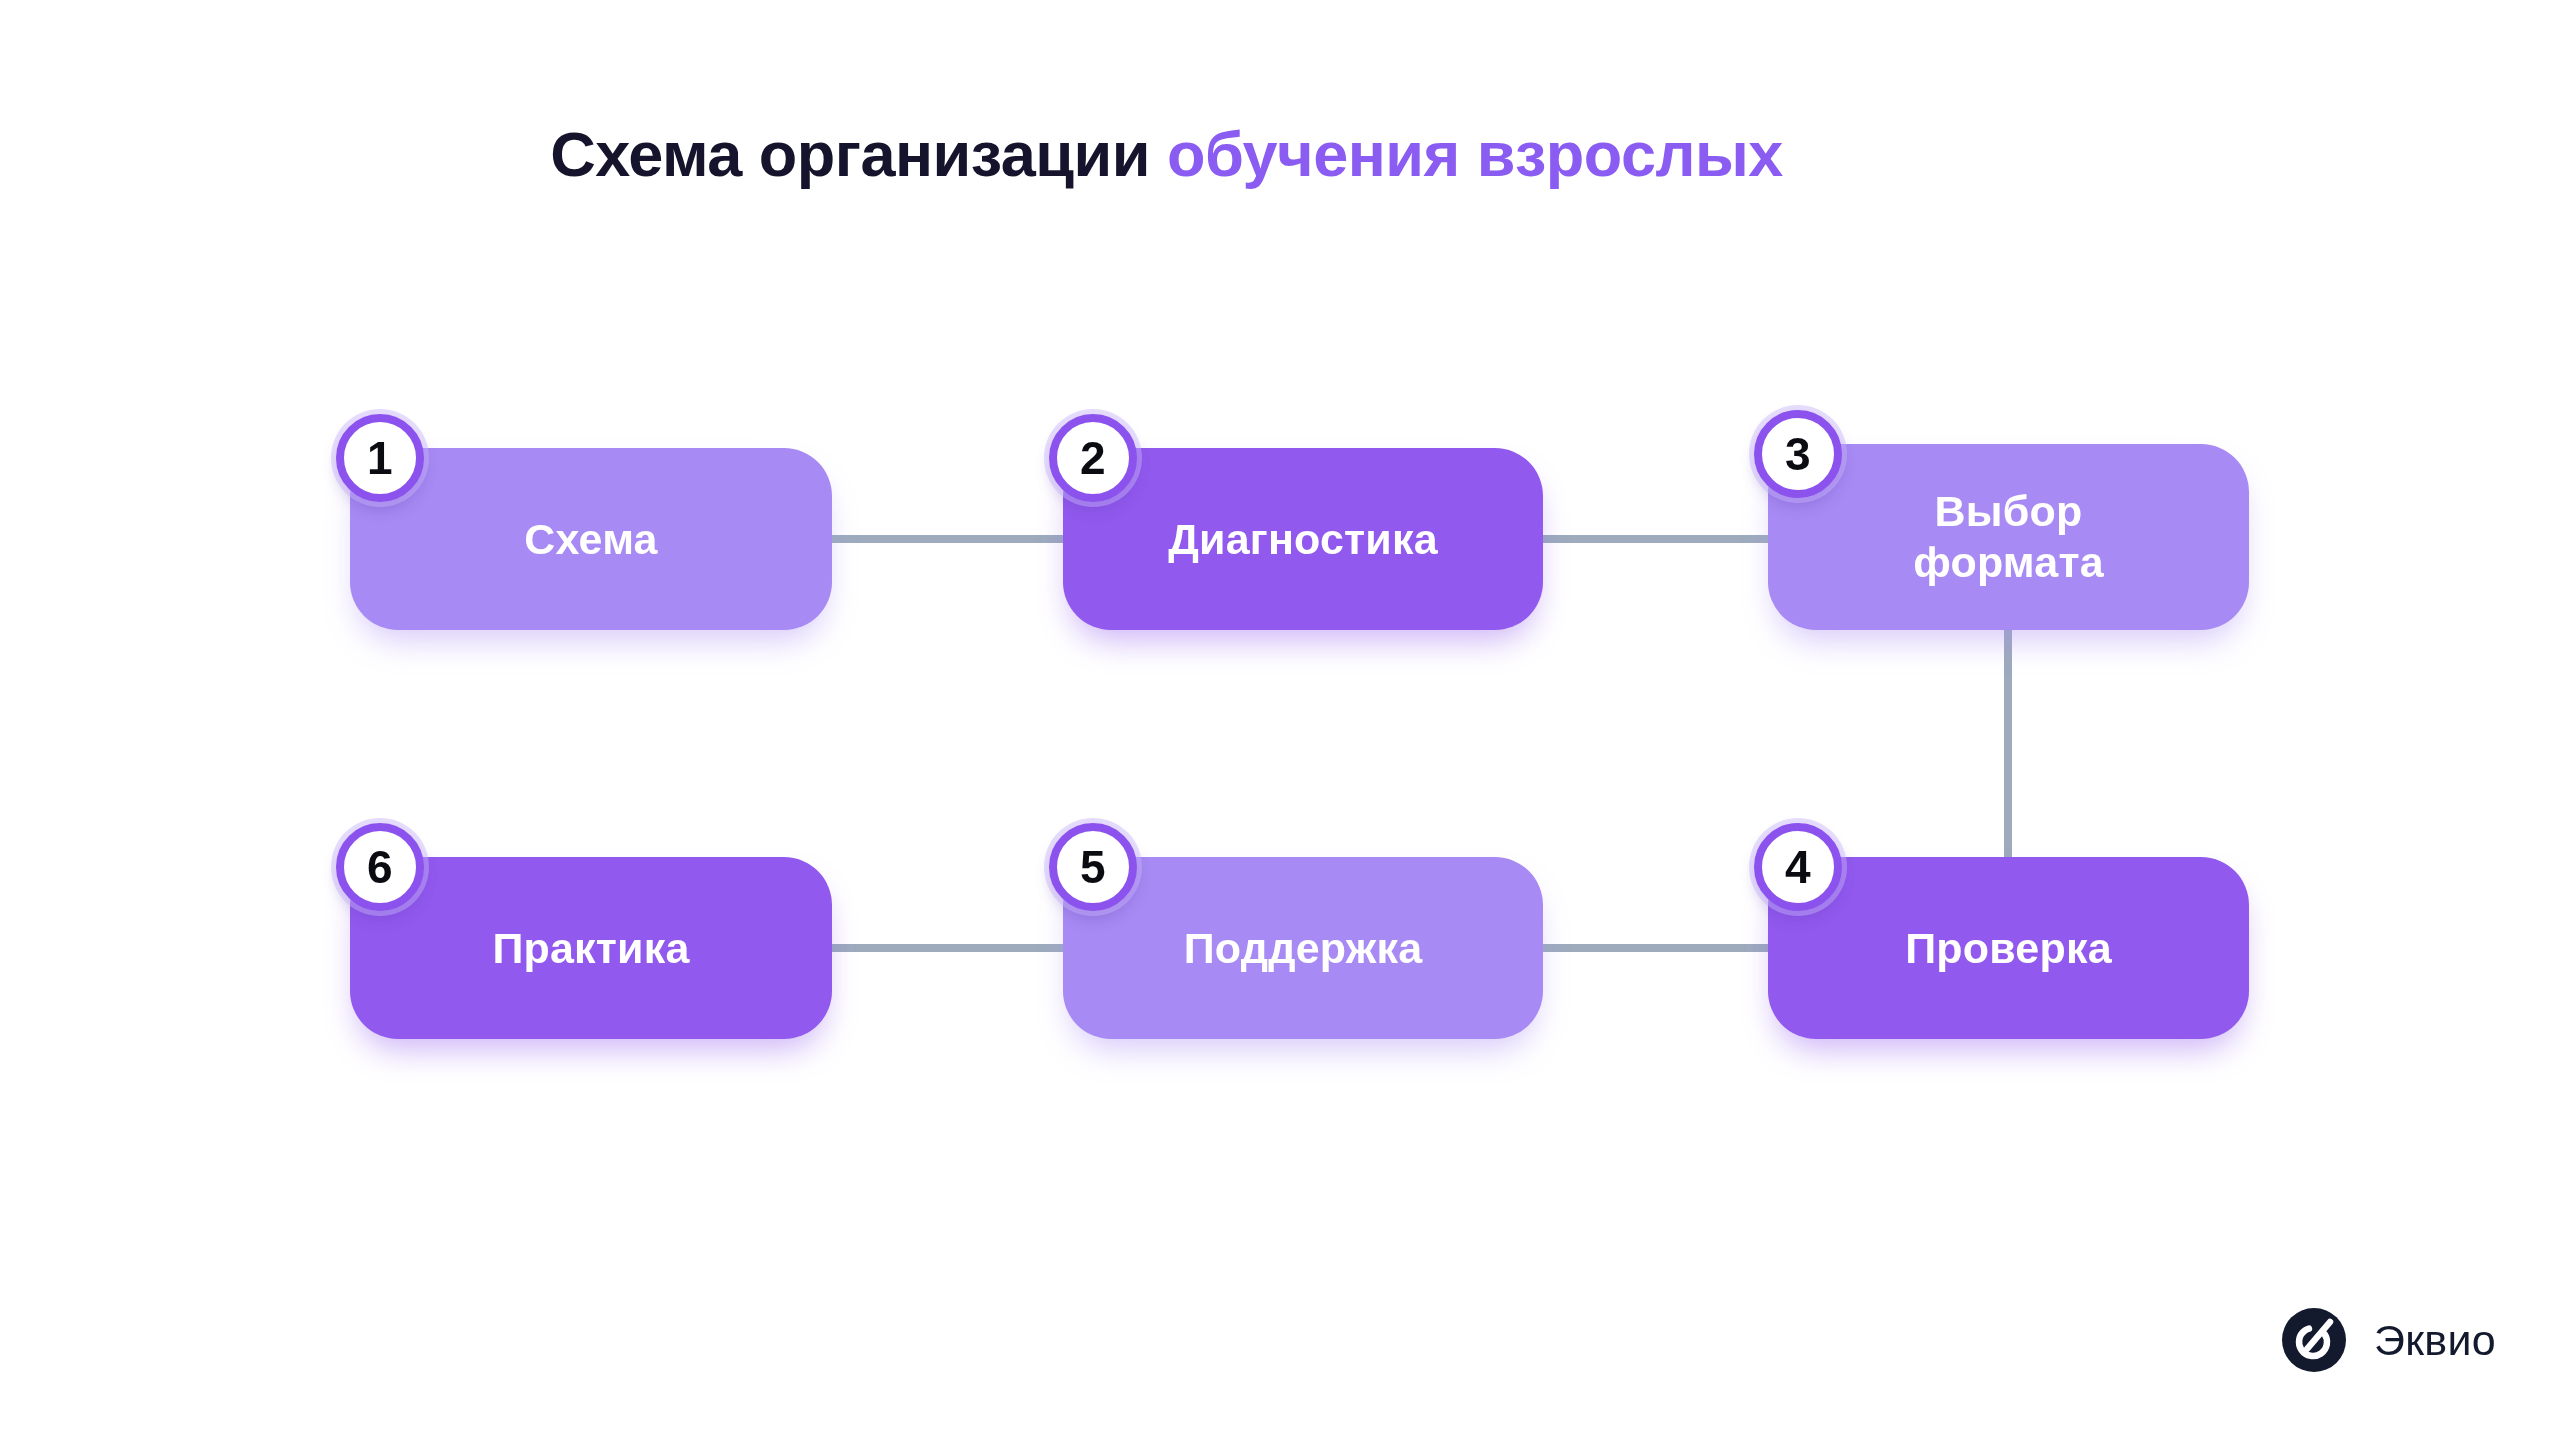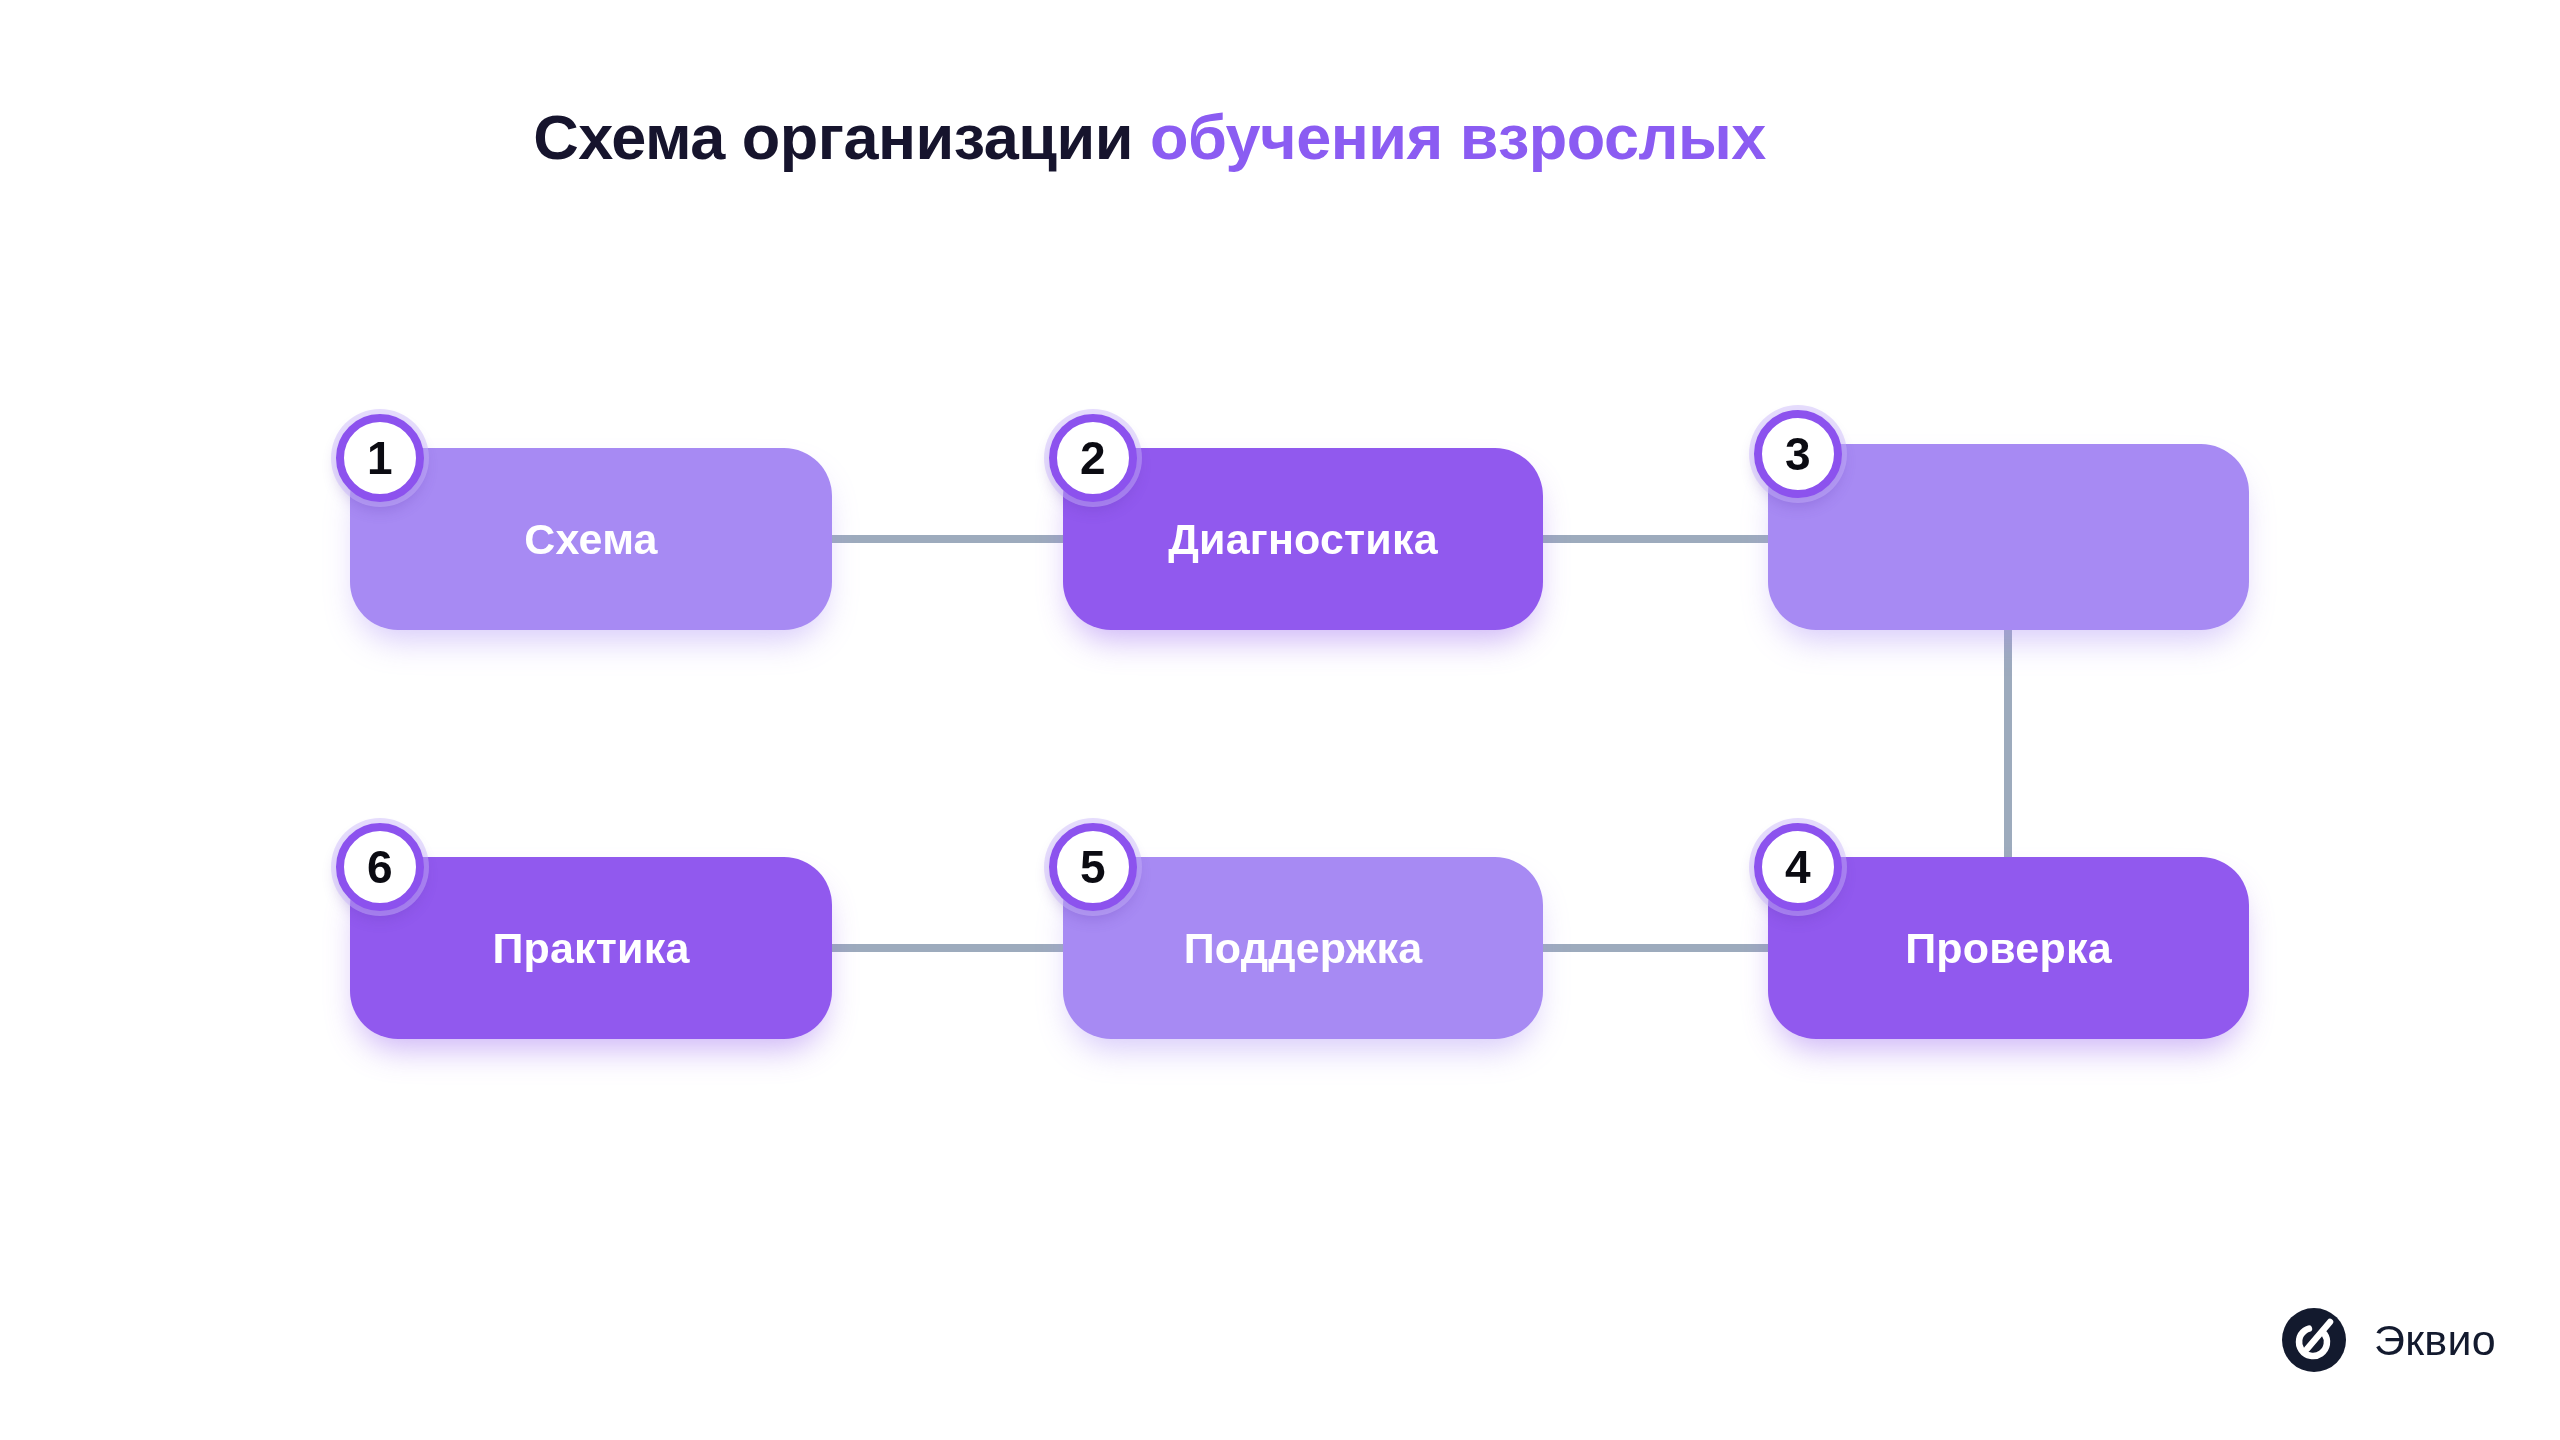--- a/index.html
+++ b/index.html
@@ -17,21 +17,21 @@
     position: absolute;
     top: 100px;
     left: 0;
     width: 2299px;
     text-align: center;
     font-size: 63px;
     line-height: 74px;
     font-weight: 800;
     letter-spacing: -0.5px;
     color: var(--title-dark, #16142d);
-    margin: 0;
+    margin: 17px;
   }
   .title .accent { color: var(--accent, #8b5cf2); }
 
   
   .step {
     position: absolute;
     border-radius: 48px;
     display: flex;
     align-items: center;
     justify-content: center;
@@ -125,20 +125,22 @@
     <span>Схема</span>
   </div>
 
   <div class="step dark pos-2">
     <div class="badge">2</div>
     <span>Диагностика</span>
   </div>
 
   <div class="step light pos-3">
     <div class="badge">3</div>
+    <span>Выбор
+формата</span>
   </div>
 
   <div class="step dark pos-4">
     <div class="badge">4</div>
     <span>Проверка</span>
   </div>
 
   <div class="step light pos-5">
     <div class="badge">5</div>
     <span>Поддержка</span>

